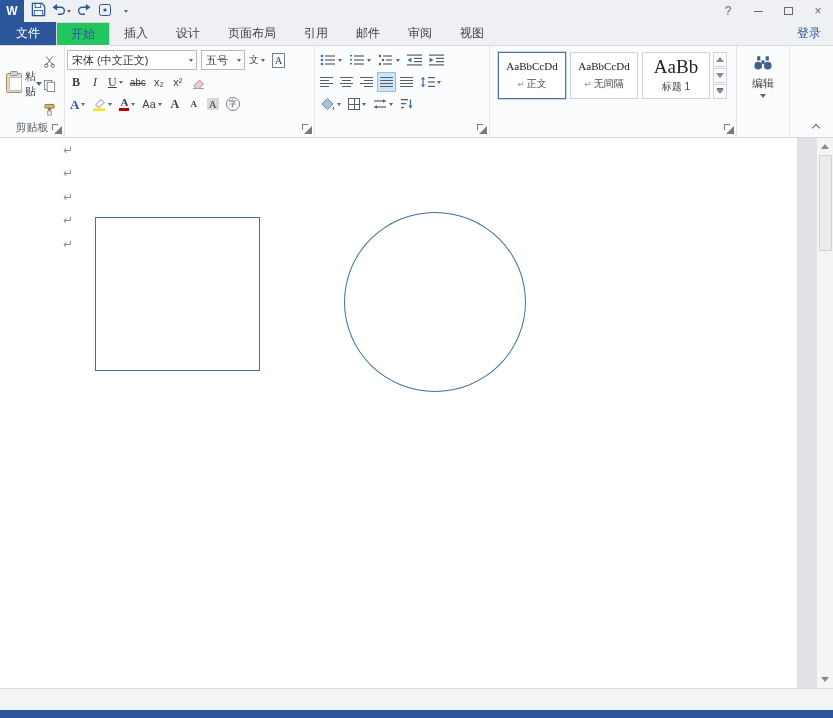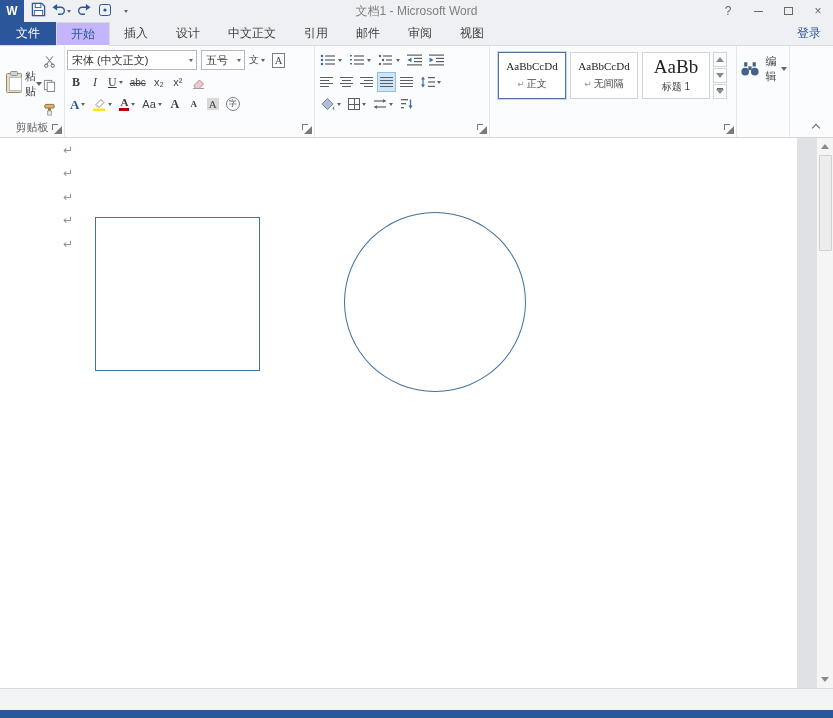--- a/index.html
+++ b/index.html
@@ -20,21 +20,21 @@
   
   .car{display:inline-block;width:0;height:0;border-left:3px solid transparent;border-right:3px solid transparent;border-top:4px solid #5f6368}
   .car.sm{border-left-width:2.5px;border-right-width:2.5px;border-top-width:3.5px}
   .tri-up{width:0;height:0;border-left:4px solid transparent;border-right:4px solid transparent;border-bottom:5px solid #8a8a8a}
   .tri-down{width:0;height:0;border-left:4px solid transparent;border-right:4px solid transparent;border-top:5px solid #8a8a8a}
 
   
   .tabrow{height:24px;background:#eef0f3;display:flex;align-items:stretch;border-bottom:1px solid #d8dadd;position:relative;z-index:1}
   .tab{padding:0 14px;display:flex;align-items:center;font-size:12px;color:#3f3f3f;cursor:pointer;white-space:nowrap}
   .tab-file{background:#2b579a;color:#fff;padding:0 16px}
-  .tab.active{background:#c4b5fd;border:1px solid #d8dadd;border-bottom-color:#fbfcfd;margin-bottom:-1px;color:#2b579a}
+  .tab.active{background:#22c55e;border:1px solid #d8dadd;border-bottom-color:#fbfcfd;margin-bottom:-1px;color:#2b579a}
   .signin{margin-left:auto;color:#2b579a;padding:0 12px;display:flex;align-items:center;cursor:pointer}
 
   
   .ribbon{height:92px;background:#fbfcfd;border-bottom:1px solid #d4d6d9;display:flex;position:relative}
   .rgroup{display:flex;flex-direction:column;border-right:1px solid #e4e6e9;position:relative;padding:2px 2px 0 2px}
   .g-clip{width:65px}.g-font{width:250px}.g-para{width:175px}.g-style{width:247px}.g-edit{width:53px}
   .rcontent{flex:1}
   .rlabel{height:17px;display:flex;align-items:flex-start;justify-content:center;font-size:11px;color:#5f6368}
   .dl{position:absolute;right:2px;bottom:3px;width:10px;height:10px;cursor:pointer}
   .dl::before{content:"";position:absolute;left:0;top:0;width:5px;height:5px;border-left:1px solid #7a7a7a;border-top:1px solid #7a7a7a}
@@ -85,21 +85,21 @@
   .card .prev{font-size:11px;color:#222;font-family:"Liberation Serif","DejaVu Serif",serif;line-height:1.1}
   .card .prev.h1{font-size:19px;font-weight:normal;color:#1f1f1f;line-height:1}
   .card .nm{font-size:10px;color:#444;margin-top:4px;white-space:nowrap;display:flex;align-items:center;gap:2px}
   .card .nm .mk{color:#8a93a8;font-size:9px}
   .stylescroll{display:flex;flex-direction:column;margin-left:3px;gap:1px}
   .sscb{width:14px;height:15px;border:1px solid #d0d3d7;background:#fbfcfd;display:flex;align-items:center;justify-content:center;cursor:pointer}
   .more-line{position:relative}
   .more-line::before{content:"";position:absolute;top:3px;left:3px;right:3px;height:1px;background:#5f6368}
 
   
-  .editbtn{margin:6px auto 0;display:flex;flex-direction:row;align-items:center;gap:3px;background:none;border:none;cursor:pointer;font-size:11px;color:#3f3f3f}
+  .editbtn{margin:6px auto 0;display:flex;flex-direction:column;align-items:center;gap:3px;background:none;border:none;cursor:pointer;font-size:11px;color:#3f3f3f}
 
   
   .canvas{position:relative;height:550px;background:#dfe1e5;overflow:hidden}
   .page{position:absolute;left:0;top:0;width:797px;height:550px;background:#fff;cursor:text}
   .pmark{position:absolute;left:63px;color:#8a93a8;font-size:12px;line-height:1}
   .m0{top:6px}.m1{top:29px}.m2{top:53px}.m3{top:76px}.m4{top:100px}
   .shape-rect{position:absolute;left:95px;top:79px;width:165px;height:154px;border:1px solid #41719c;background:transparent;cursor:move}
   .shape-ellipse{position:absolute;left:344px;top:74px;width:182px;height:180px;border:1px solid #41719c;border-radius:50%;background:transparent;cursor:move}
 
   .vscroll{position:absolute;right:0;top:0;width:17px;height:550px;background:#f5f5f6;border-left:1px solid #e2e3e5;display:flex;flex-direction:column;align-items:center}
@@ -143,39 +143,38 @@
       <button class="qatbtn">
         <span><svg width="14" height="14" viewBox="0 0 14 14">
               <rect x="1.5" y="1.5" width="11" height="11" rx="2" fill="none" stroke="#2b579a"></rect>
               <circle cx="7" cy="7" r="1.6" fill="#2b579a"></circle>
             </svg></span>
       </button>
       <button class="qatbtn">
         <span class="car sm"></span>
       </button>
     </div>
-    <div class="title">文档1 - Microsoft Word</div>
     <div class="winbtns">
       <button class="winbtn">?</button>
       <button class="winbtn">
           <span class="glyph-min"></span>
         </button>
       <button class="winbtn">
           <span class="glyph-max"></span>
         </button>
       <button class="winbtn">×</button>
     </div>
   </div>
 
   <div class="tabrow">
     <div class="tab tab-file">文件</div>
     <div class="tab active">开始</div>
     <div class="tab">插入</div>
     <div class="tab">设计</div>
-    <div class="tab">中文正文</div>
+    <div class="tab">页面布局</div>
     <div class="tab">引用</div>
     <div class="tab">邮件</div>
     <div class="tab">审阅</div>
     <div class="tab">视图</div>
     <div class="signin">登录</div>
   </div>
 
   <div class="ribbon">
 
     <div class="rgroup g-clip">

